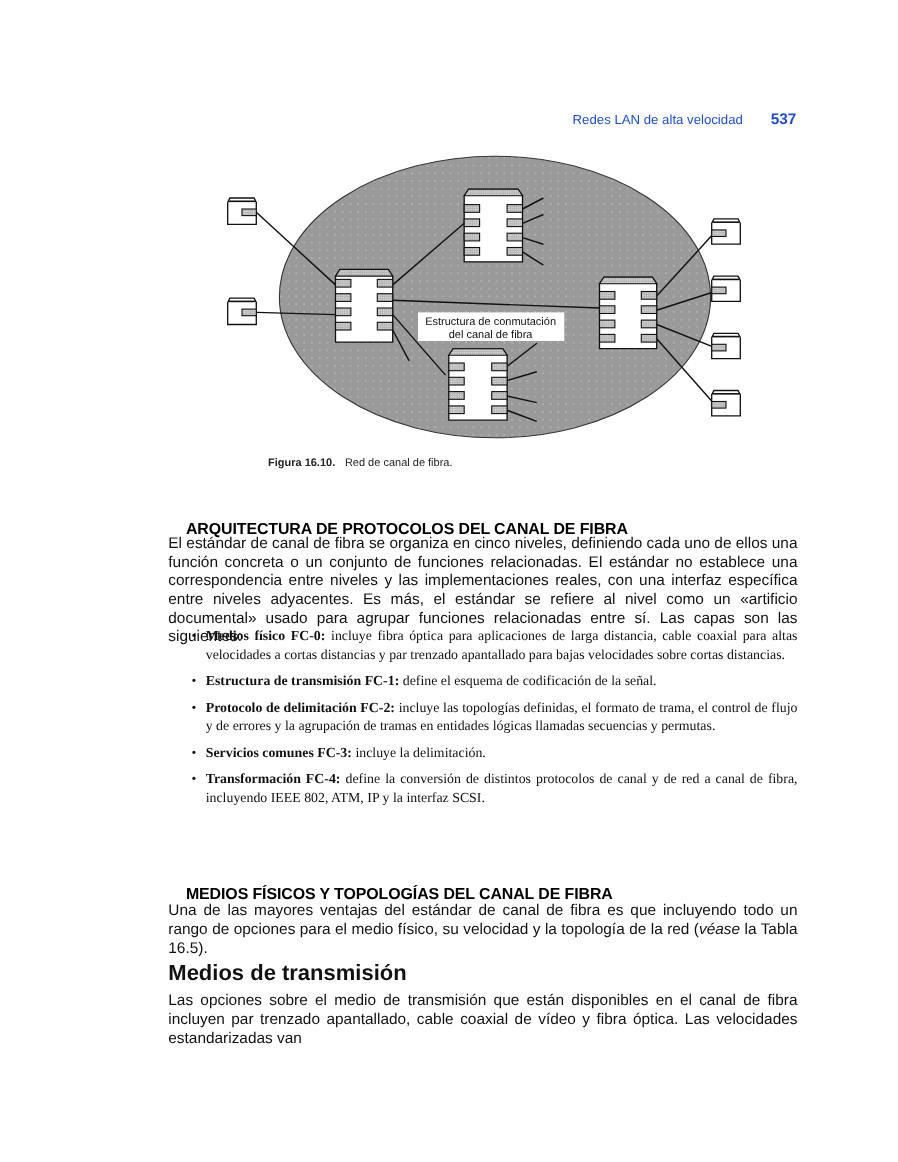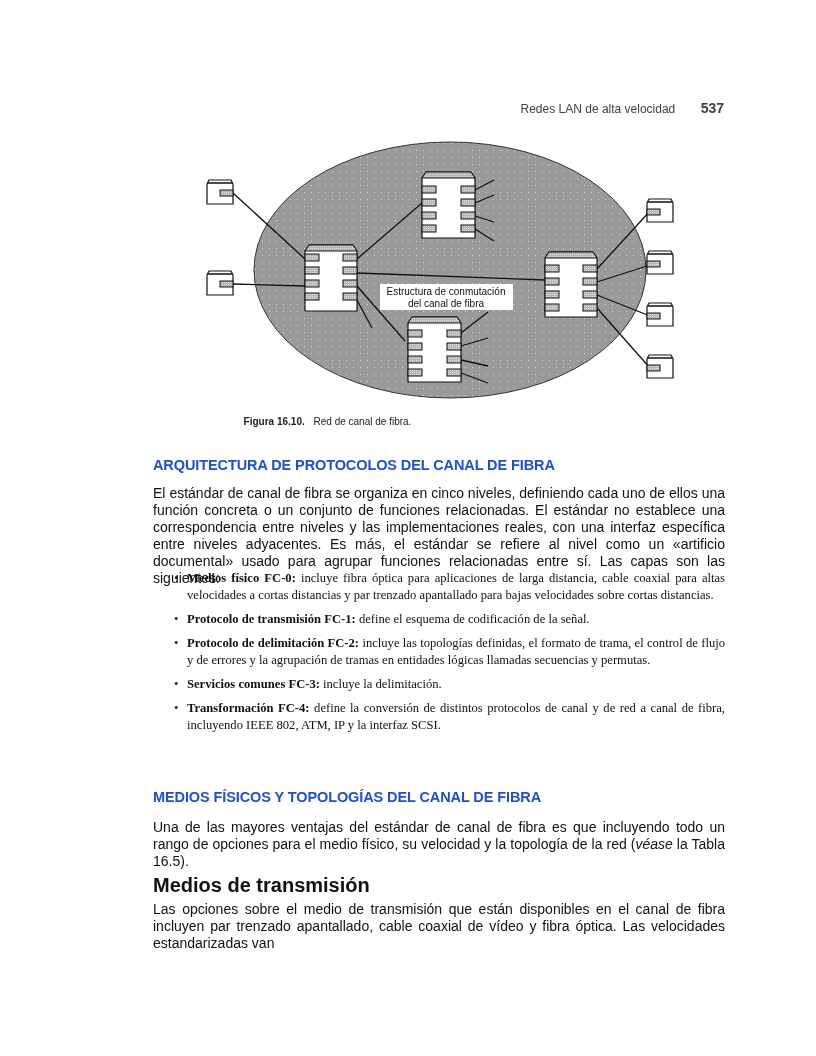--- a/index.html
+++ b/index.html
@@ -1,24 +1,24 @@
 <!DOCTYPE html>
 <html><head>
 <meta charset="utf-8">
 <style>
   html, body { margin: 0; padding: 0; background: #ffffff; }
   body { width: 816px; height: 1056px; position: relative; overflow: hidden; color: #111; }
-  .running-head { position: absolute; top: 100px; left: 0; width: 724px; text-align: right; font-family: "Liberation Sans", sans-serif; font-size: 12px; color: #404040; }
+  .running-head { position: absolute; top: 100px; left: 0; width: 724px; text-align: right; font-family: "Liberation Sans", sans-serif; font-size: 12px; color: #1d4ed8; }
   .running-head .title { margin-right: 22px; }
   .running-head .pnum { font-weight: bold; font-size: 14px; }
   .figure { position: absolute; left: 190px; top: 140px; width: 520px; height: 270px; }
   .caption { position: absolute; top: 416px; left: 0; width: 655px; text-align: center; font-family: "Liberation Sans", sans-serif; font-size: 10px; color: #222; }
   .caption .lab { font-weight: bold; margin-right: 6px; }
   .content { position: absolute; left: 153px; width: 572px; }
-  h2 { font-family: "Liberation Sans", sans-serif; font-weight: bold; font-size: 14.5px; margin: 0; color: #1d4ed8; letter-spacing: -0.1px; }
+  h2 { font-family: "Liberation Sans", sans-serif; font-weight: bold; font-size: 14.5px; margin: 16px; color: #000000; letter-spacing: -0.1px; }
   h3 { font-family: "Liberation Sans", sans-serif; font-weight: bold; font-size: 20px; margin: 0; color: #111; }
   p { font-family: Liberation Sans, sans-serif; font-size: 14px; line-height: 17px; margin: 0; text-align: justify; }
   ul { list-style: none; margin: 0; padding: 0; }
   li { font-family: "Liberation Serif", serif; font-size: 12.6px; line-height: 17px; text-align: justify; padding-left: 34px; position: relative; margin-bottom: 7px; }
   li .bullet { position: absolute; left: 21px; top: 0; }
   li b { font-weight: bold; }
   .sec1 { top: 457px; }
   .p1 { position: absolute; top: 485px; }
   .list { position: absolute; top: 570px; }
   .sec2 { top: 789px; }
@@ -169,21 +169,21 @@
 <div class="caption">
   <span class="lab">Figura 16.10.</span>
   <span>Red de canal de fibra.</span>
 </div>
 
 <h2 class="content sec1">ARQUITECTURA DE PROTOCOLOS DEL CANAL DE FIBRA</h2>
 <p class="content p1">El estándar de canal de fibra se organiza en cinco niveles, definiendo cada uno de ellos una función concreta o un conjunto de funciones relacionadas. El estándar no establece una correspondencia entre niveles y las implementaciones reales, con una interfaz específica entre niveles adyacentes. Es más, el estándar se refiere al nivel como un «artificio documental» usado para agrupar funciones relacionadas entre sí. Las capas son las siguientes:</p>
 
 <ul class="content list">
   <li><span class="bullet">•</span><b>Medios físico FC-0:</b> <span>incluye fibra óptica para aplicaciones de larga distancia, cable coaxial para altas velocidades a cortas distancias y par trenzado apantallado para bajas velocidades sobre cortas distancias.</span></li>
-  <li><span class="bullet">•</span><b>Protocolo de transmisión FC-1:</b> <span>define el esquema de codificación de la señal.</span></li>
+  <li><span class="bullet">•</span><b>Estructura de transmisión FC-1:</b> <span>define el esquema de codificación de la señal.</span></li>
   <li><span class="bullet">•</span><b>Protocolo de delimitación FC-2:</b> <span>incluye las topologías definidas, el formato de trama, el control de flujo y de errores y la agrupación de tramas en entidades lógicas llamadas secuencias y permutas.</span></li>
   <li><span class="bullet">•</span><b>Servicios comunes FC-3:</b> <span>incluye la delimitación.</span></li>
   <li><span class="bullet">•</span><b>Transformación FC-4:</b> <span>define la conversión de distintos protocolos de canal y de red a canal de fibra, incluyendo IEEE 802, ATM, IP y la interfaz SCSI.</span></li>
 </ul>
 
 <h2 class="content sec2">MEDIOS FÍSICOS Y TOPOLOGÍAS DEL CANAL DE FIBRA</h2>
 <p class="content p2"><span>Una de las mayores ventajas del estándar de canal de fibra es que incluyendo todo un rango de opciones para el medio físico, su velocidad y la topología de la red (</span><i>véase</i><span> la Tabla 16.5).</span></p>
 
 <h3 class="content sec3">Medios de transmisión</h3>
 <p class="content p3">Las opciones sobre el medio de transmisión que están disponibles en el canal de fibra incluyen par trenzado apantallado, cable coaxial de vídeo y fibra óptica. Las velocidades estandarizadas van</p>

